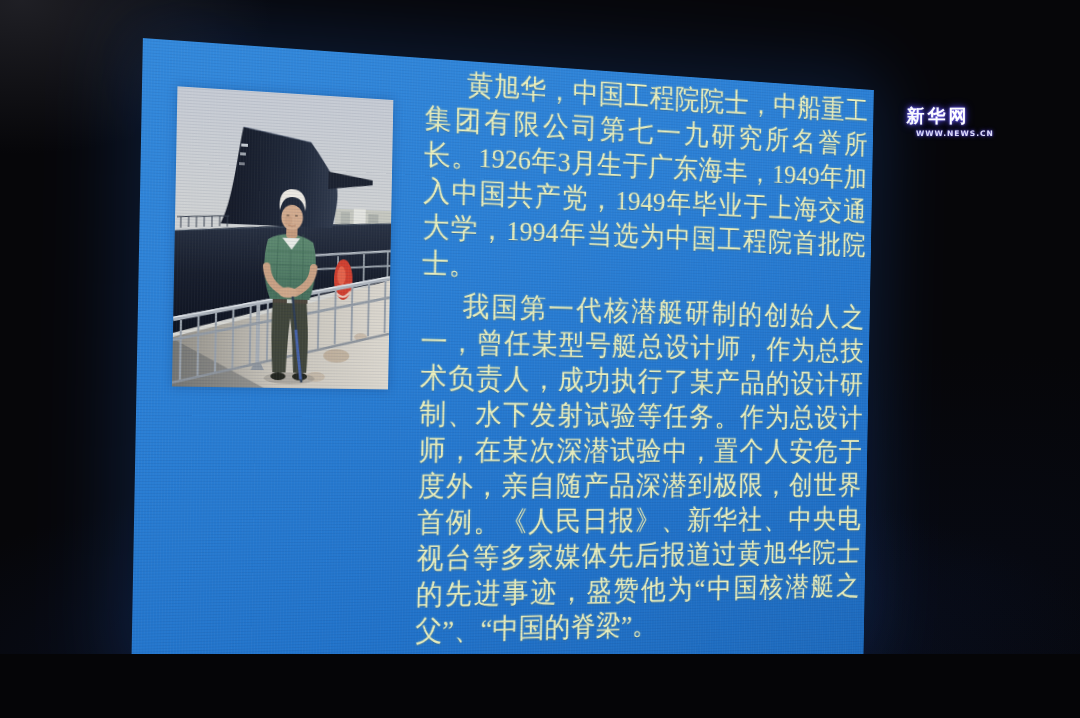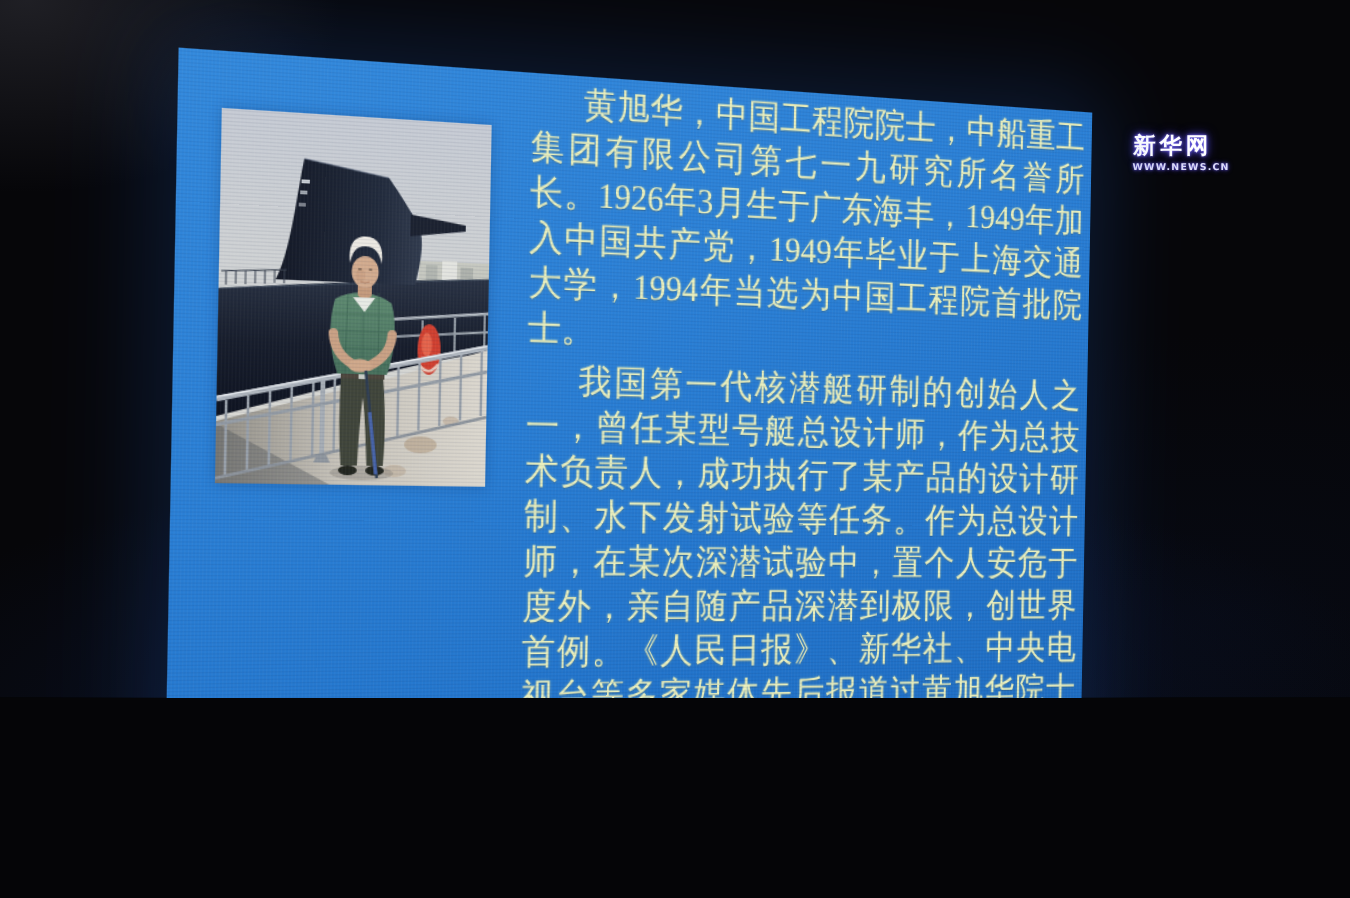--- a/index.html
+++ b/index.html
@@ -1,17 +1,17 @@
 <!DOCTYPE html>
 <html><head>
 <meta charset="utf-8">
 <style>
   html,body{margin:0;padding:0;background:#050507;}
   .stage{
-    position:relative;width:1080px;height:558px;overflow:hidden;
+    position:relative;width:1080px;height:654px;overflow:hidden;
     font-family:"DejaVu Sans",sans-serif;
     background:
       radial-gradient(360px 220px at 2% 0%, rgba(56,56,64,.5), transparent 70%),
       radial-gradient(900px 300px at 46% 104%, rgba(15,32,74,.5), transparent 72%),
       radial-gradient(620px 300px at 90% 88%, rgba(9,16,36,.35), transparent 75%),
       #060609;
   }
   
   .screen{
     position:absolute;left:137px;top:38px;width:840px;height:642px;
@@ -43,21 +43,21 @@
   }
   .textcol p + p{margin-top:6px;}
   
   .watermark{position:absolute;left:906px;top:104px;width:64px;text-align:center;}
   .wm-cn{
     font-size:18px;font-weight:bold;letter-spacing:3px;color:#ffffff;white-space:nowrap;
     text-shadow:0 0 2px #8a7bff,0 0 5px #5146d8,0 0 9px #3a30b0;
   }
   .wm-url{
     margin-top:1px;font-size:7.5px;font-weight:bold;letter-spacing:1px;color:#dcdcf8;
-    white-space:nowrap;text-shadow:0 0 2px #6a5ae0,0 0 4px #4038b8;
+    white-space:nowrap;text-shadow:0 0 2px #6a5ae0,0 0 4px #4038b8;margin-left:10px;
   }
 </style>
 </head>
 <body>
 
 <div class="stage">
 
   <div class="watermark">
     <div class="wm-cn">新华网</div>
     <div class="wm-url">WWW.NEWS.CN</div>

